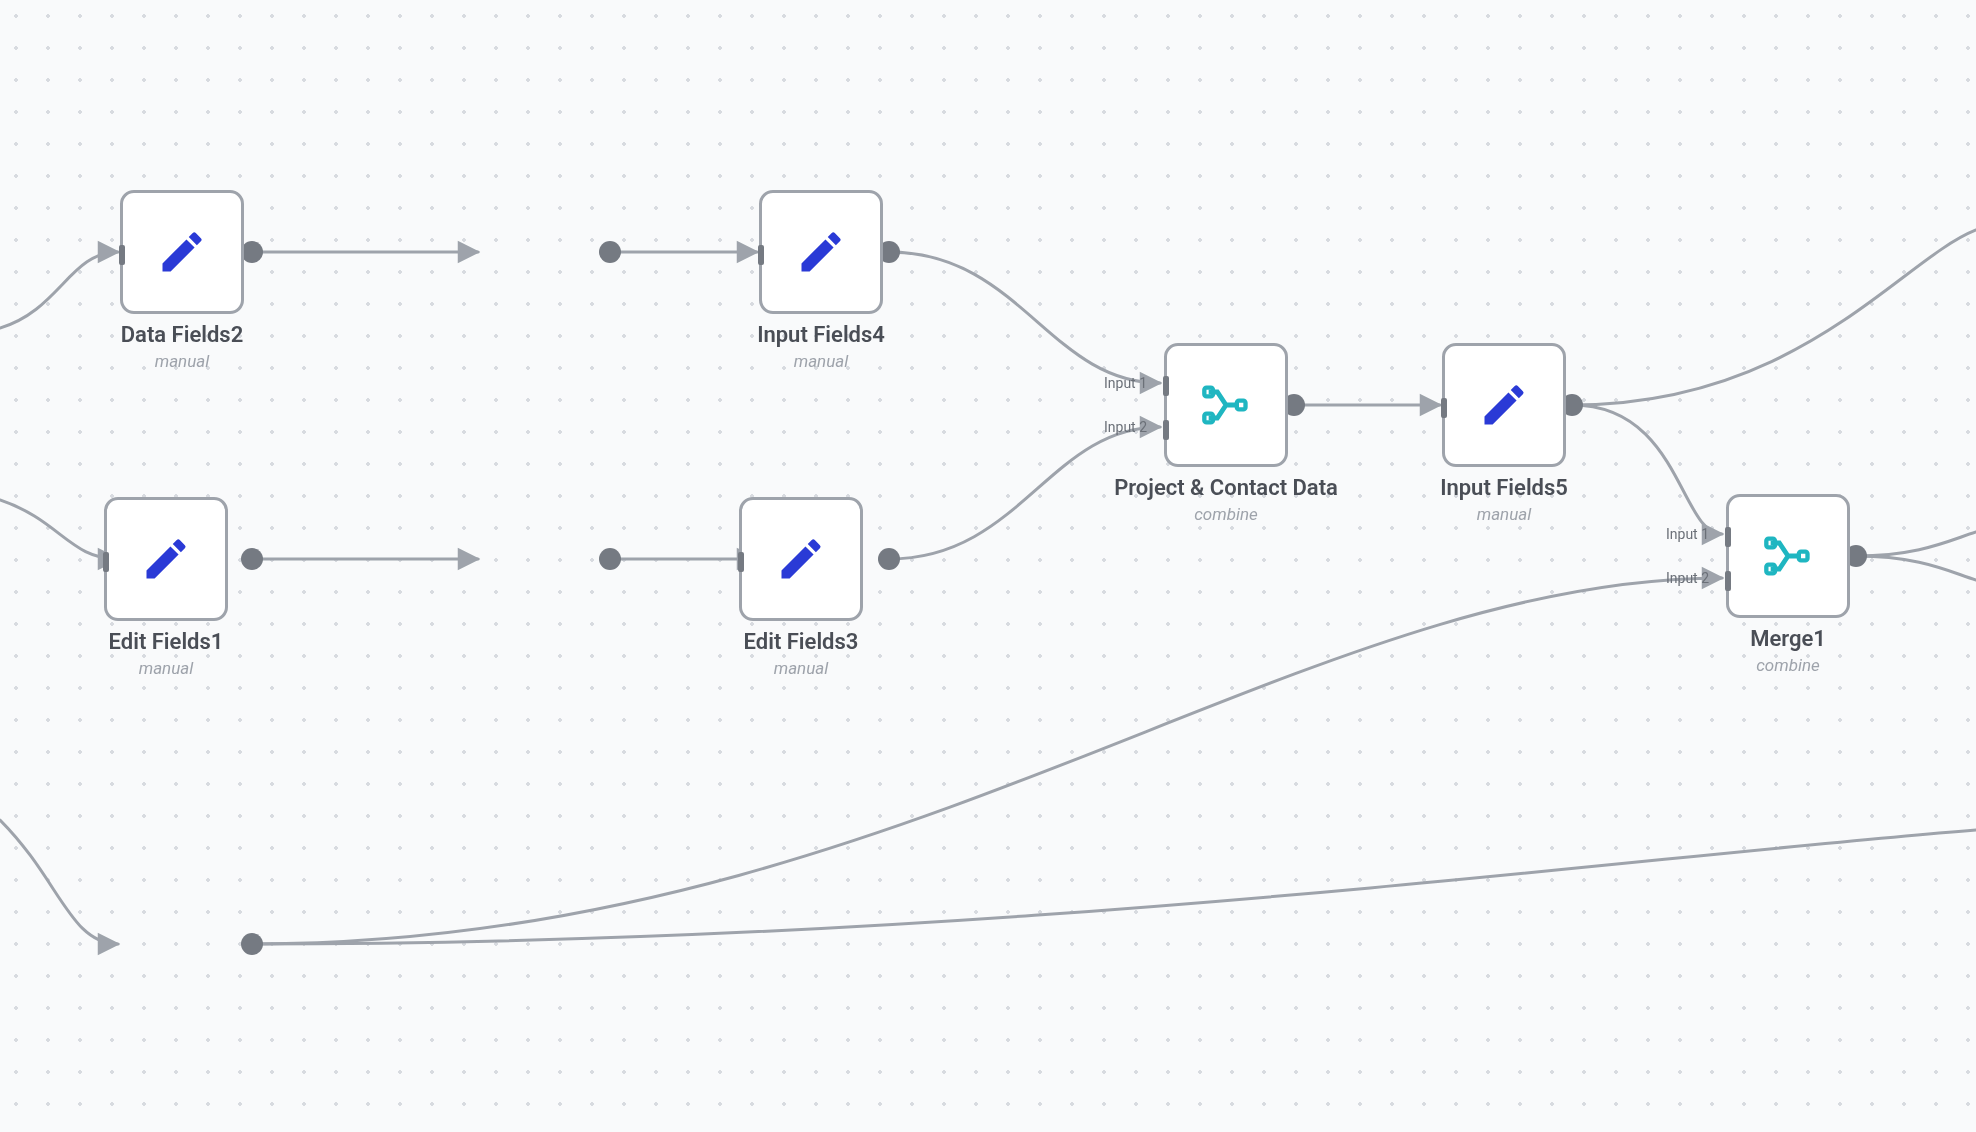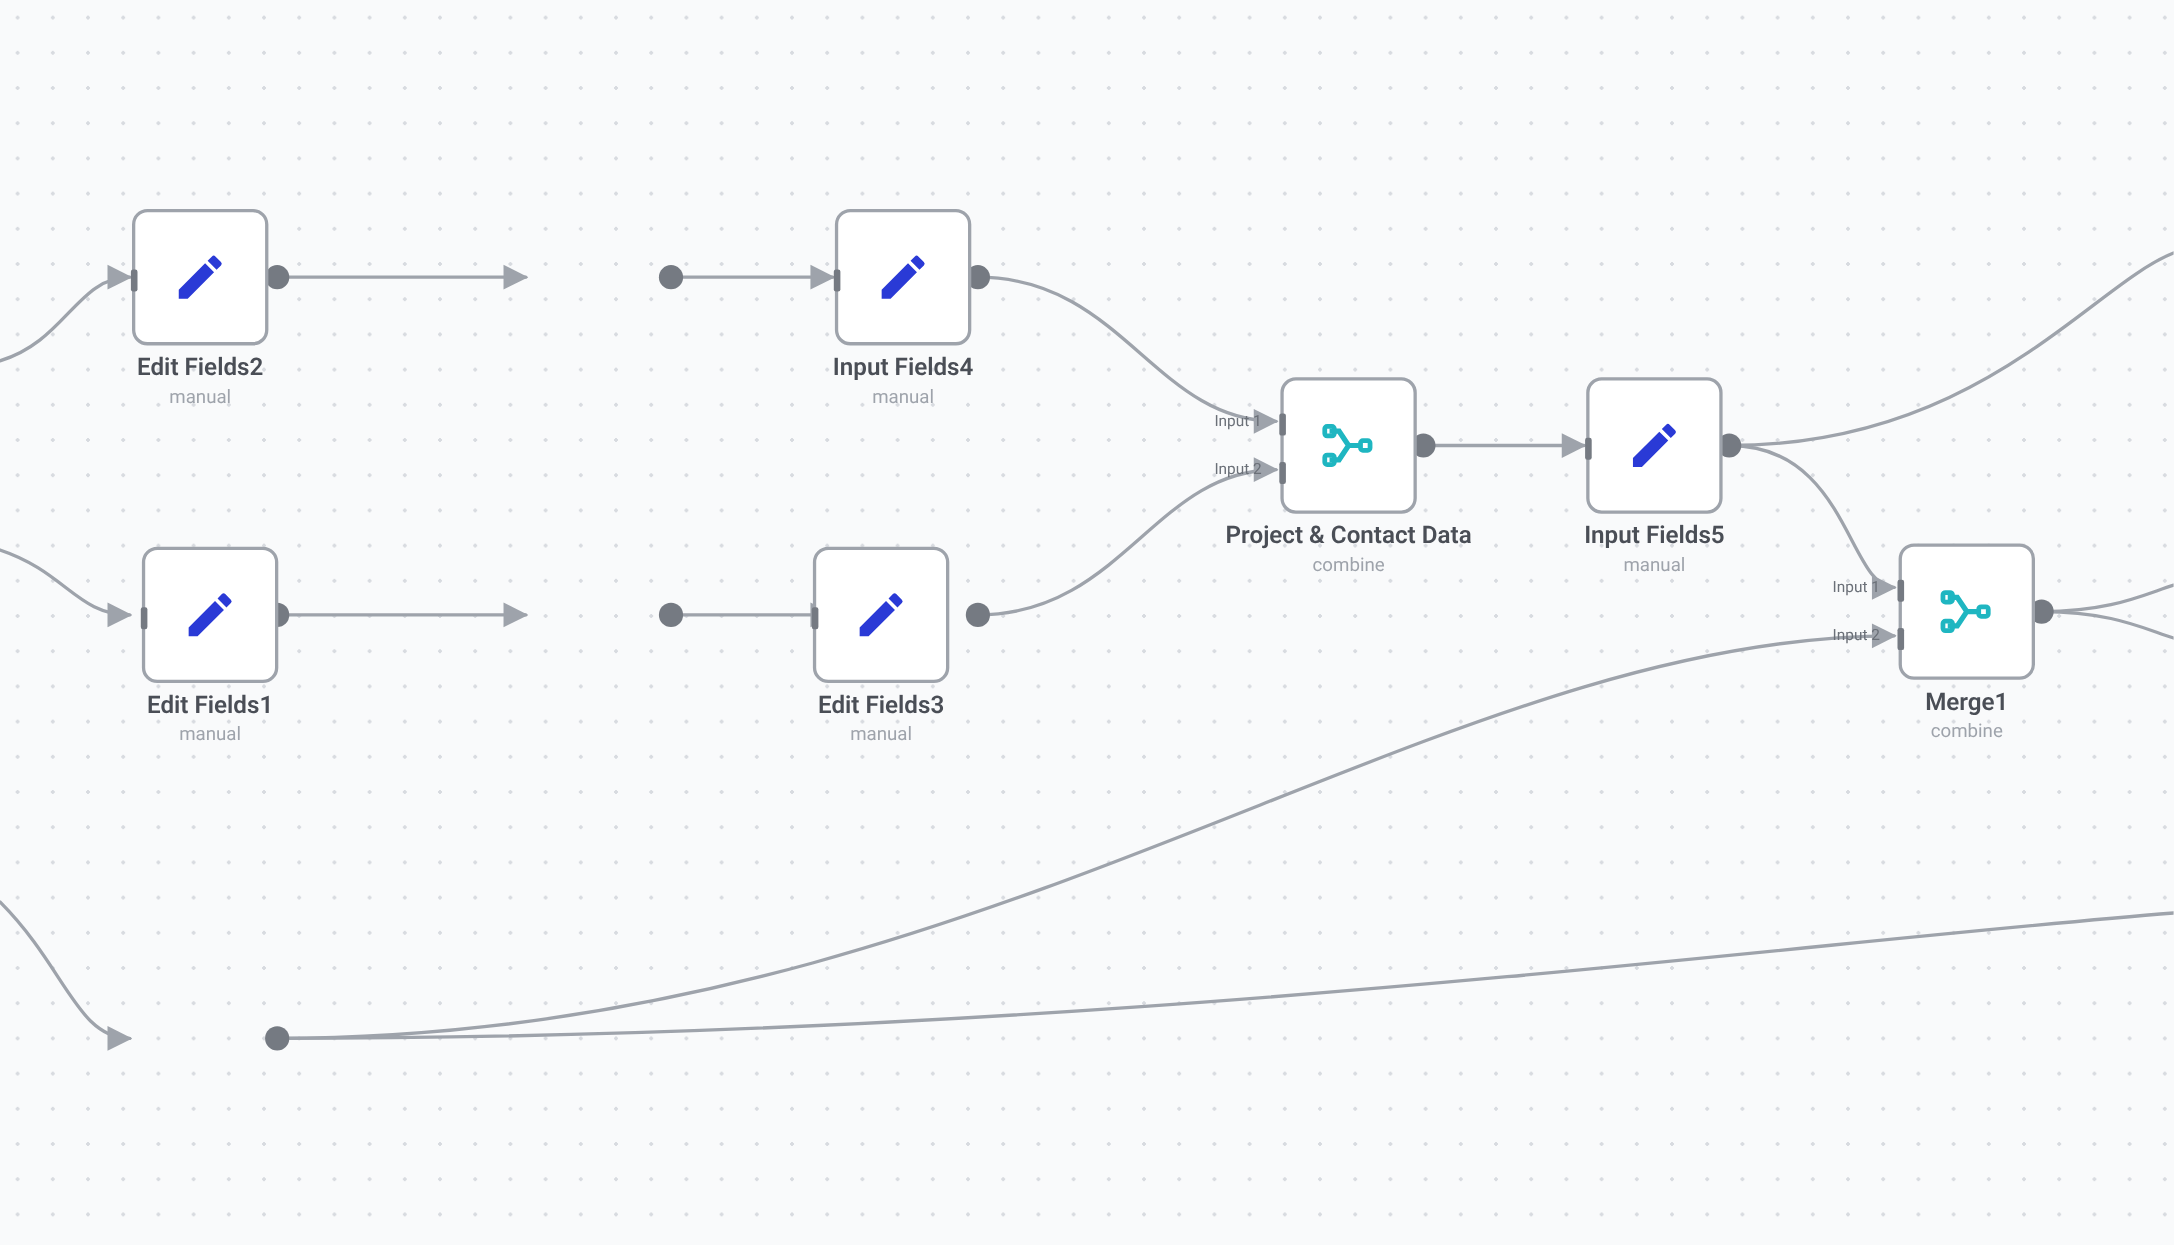--- a/index.html
+++ b/index.html
@@ -61,20 +61,21 @@
     font-size: 22px;
     font-weight: 600;
     color: #4a4e56;
     white-space: nowrap;
   }
   .node-sub {
     font-size: 17px;
     color: #9ea3ab;
     white-space: nowrap;
     margin-top: -4px;
+    font-style: italic;
   }
   .port-label {
     position: absolute;
     font-size: 14px;
     color: #6b7078;
     white-space: nowrap;
   }
   .input-tick {
     position: absolute;
     width: 6px;
@@ -134,37 +135,37 @@
     <circle class="port-dot" cx="252" cy="944" r="11"></circle>
   </svg>
 
   <div class="node" style="left:120px; top:190px">
     <div class="node-box">
       <div class="input-tick" style="left:-4px; top:52px"></div>
       <svg viewBox="0 0 24 24">
           <path fill="#2a3ad6" d="M3 17.25V21h3.75L17.81 9.94l-3.75-3.75L3 17.25zM20.71 7.04a1.003 1.003 0 0 0 0-1.42l-2.34-2.34a1.003 1.003 0 0 0-1.42 0l-1.83 1.83 3.75 3.75 1.84-1.82z"></path>
         </svg>
     </div>
-    <div class="node-title">Edit Fields2</div>
+    <div class="node-title">Data Fields2</div>
     <div class="node-sub">manual</div>
   </div>
 
 
   <div class="node" style="left:759px; top:190px">
     <div class="node-box">
       <div class="input-tick" style="left:-4px; top:52px"></div>
       <svg viewBox="0 0 24 24">
           <path fill="#2a3ad6" d="M3 17.25V21h3.75L17.81 9.94l-3.75-3.75L3 17.25zM20.71 7.04a1.003 1.003 0 0 0 0-1.42l-2.34-2.34a1.003 1.003 0 0 0-1.42 0l-1.83 1.83 3.75 3.75 1.84-1.82z"></path>
         </svg>
     </div>
     <div class="node-title">Input Fields4</div>
     <div class="node-sub">manual</div>
   </div>
 
-  <div class="node" style="left:129px; top:497px">
+  <div class="node" style="left:104px; top:497px">
     <div class="node-box">
       <div class="input-tick" style="left:-4px; top:52px"></div>
       <svg viewBox="0 0 24 24">
           <path fill="#2a3ad6" d="M3 17.25V21h3.75L17.81 9.94l-3.75-3.75L3 17.25zM20.71 7.04a1.003 1.003 0 0 0 0-1.42l-2.34-2.34a1.003 1.003 0 0 0-1.42 0l-1.83 1.83 3.75 3.75 1.84-1.82z"></path>
         </svg>
     </div>
     <div class="node-title">Edit Fields1</div>
     <div class="node-sub">manual</div>
   </div>
 

